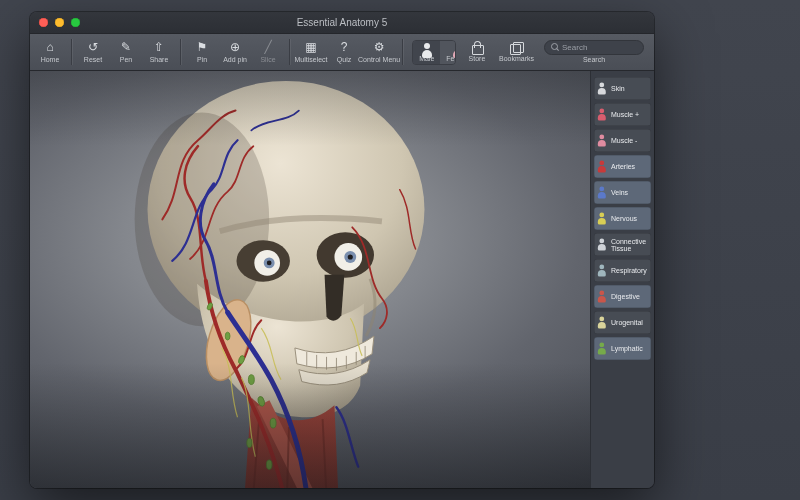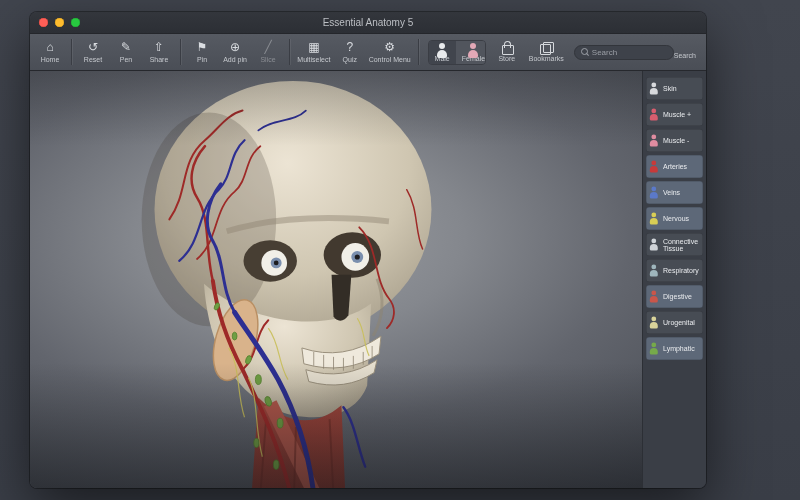--- a/index.html
+++ b/index.html
@@ -3,21 +3,21 @@
 <meta charset="utf-8">
 <style>
   * { margin:0; padding:0; box-sizing:border-box; }
   html,body { width:800px; height:500px; overflow:hidden; }
   body {
     font-family:"Liberation Sans","DejaVu Sans",sans-serif;
     background:linear-gradient(#41454e,#3a3e47);
     position:relative;
   }
   .window {
-    position:absolute; left:30px; top:12px; width:676px; height:476px;
+    position:absolute; left:30px; top:12px; width:624px; height:476px;
     border-radius:7px; overflow:hidden;
     box-shadow:0 20px 55px rgba(0,0,0,.55), 0 0 0 1px rgba(0,0,0,.35);
     display:flex; flex-direction:column;
   }
   
   .titlebar {
     height:22px; background:linear-gradient(#33363c,#2c2f35);
     display:flex; align-items:center; position:relative; flex:0 0 auto;
     border-bottom:1px solid #24262b;
   }
@@ -60,21 +60,21 @@
   .bagicon::before { content:""; position:absolute; left:1px; top:4px; width:10px; height:8px;
     border:1px solid #d6d9dd; border-radius:1px; }
   .bagicon::after { content:""; position:absolute; left:3.5px; top:0; width:5px; height:6px;
     border:1px solid #d6d9dd; border-bottom:none; border-radius:4px 4px 0 0; }
   .bkicon { width:13px; height:12px; position:relative; }
   .bkicon::before { content:""; position:absolute; left:0; top:2px; width:9px; height:9px;
     border:1px solid #d6d9dd; border-radius:1px; background:#51555d; }
   .bkicon::after { content:""; position:absolute; left:3px; top:0; width:9px; height:9px;
     border:1px solid #d6d9dd; border-radius:1px; }
   
-  .searchwrap { display:flex; flex-direction:row; align-items:flex-end; padding-right:2px; }
+  .searchwrap { display:flex; flex-direction:column; align-items:center; padding-right:2px; }
   .searchfield {
     width:100px; height:15px; border-radius:8px; background:#3e424a;
     border:1px solid #32353b; display:flex; align-items:center; padding:0 6px; gap:3px;
   }
   .searchfield input {
     background:transparent; border:none; outline:none; width:100%;
     font-size:8px; color:#cfd2d7; font-family:inherit;
   }
   .searchfield input::placeholder { color:#9b9fa6; }
   .mag { position:relative; width:8px; height:9px; flex:0 0 8px; }

